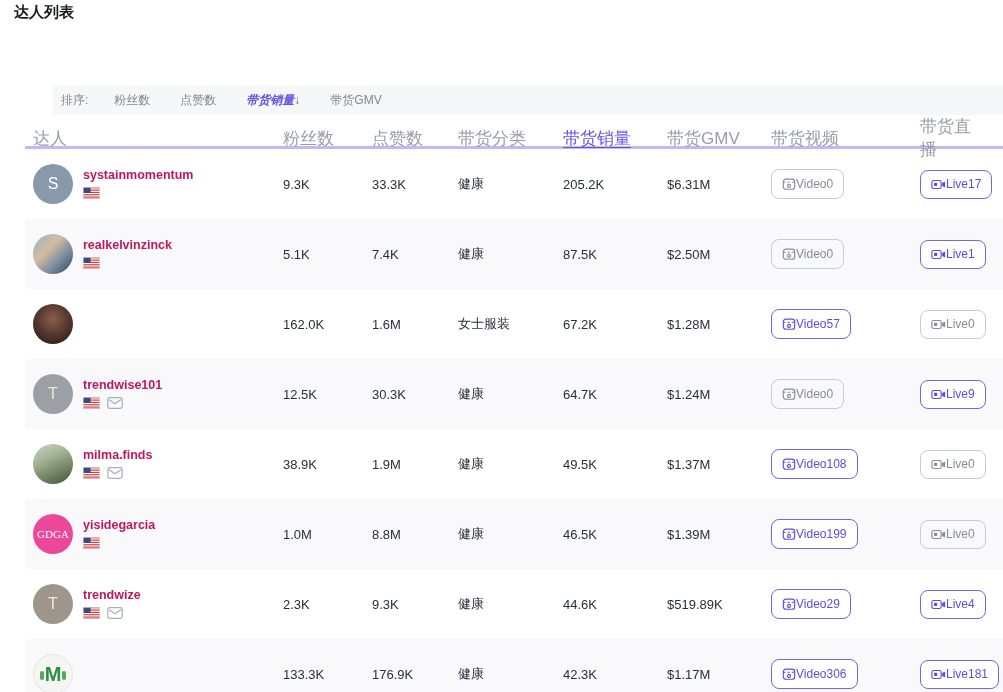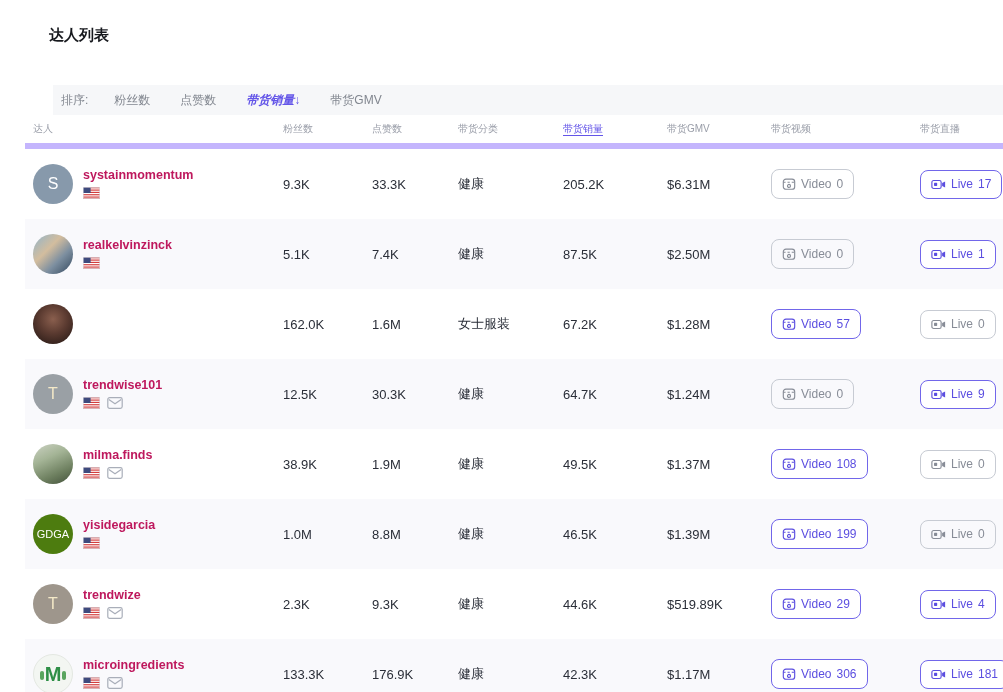--- a/index.html
+++ b/index.html
@@ -4,22 +4,22 @@
 <style>
   * { box-sizing: border-box; margin: 0; padding: 0; }
   html,body { width:1003px; height:692px; overflow:hidden; }
   body {
     background:#ffffff;
     font-family:"Liberation Sans","DejaVu Sans",sans-serif;
     position:relative;
     color:#2a2e38;
   }
   .page-title {
-    position:absolute; left:14px; top:26px;
-    font-size:15px; font-weight:700; color:#16181d;margin-left:35px;
+    position:absolute; left:14px; top:3px;
+    font-size:15px; font-weight:700; color:#16181d;
   }
   .content { position:absolute; left:25px; right:0; top:85px; }
 
   
   .sort-bar {
     height:30px; background:#f6f7f9;
     display:flex; align-items:center;
     padding-left:8px; font-size:12px; color:#81868f;margin-left:28px;
   }
   .sort-label { margin-right:26px; }
@@ -28,22 +28,22 @@
   .sort-option.active { color:#6355e8; font-weight:600;font-style:italic; }
 
   
   .grid-row {
     display:grid;
     grid-template-columns:250px 89px 86px 105px 104px 104px 149px 1fr;
     padding:0 22px 0 8px;
     align-items:center;
   }
   .table-header {
-    height:34px; font-size:10px; color:#999da8;
-    border-bottom:6px solid #c4b5fd;
+    height:34px; font-size:17px; color:#999da8;
+    border-bottom:3px solid #c4b5fd;
   }
   .table-header .th.active {
     color:#6355e8; text-decoration:underline; text-underline-offset:3px;
   }
   .row { height:70px; font-size:13px; background:#ffffff; }
   .row:nth-child(even) { background:#f9f9fc; }
 
   
   .creator { display:flex; align-items:center; gap:10px; }
   .avatar {
@@ -61,21 +61,21 @@
     content:""; position:absolute; top:16px; width:4px; height:9px;
     border-radius:2px; background:#59a55e;
   }
   .avatar-logo::before { left:6px; }
   .avatar-logo::after { right:6px; }
   .creator-name { font-weight:700; font-size:12.5px; color:#be185d; line-height:1.25; }
   .creator-icons { display:flex; align-items:center; gap:7px; margin-top:3px; height:13px; }
 
   
   .btn {
-    display:inline-flex; align-items:center; gap:5px;
+    display:inline-flex; align-items:center; 
     padding:7px 10px; border-radius:8px; border:1px solid;
     background:#ffffff; font-size:12px; cursor:pointer;
     font-family:inherit; line-height:1;
   }
   .btn.active { border-color:#7166ea; color:#5b4ee0; }
   .btn.muted  { border-color:#c7cbd3; color:#878c97; background:transparent; }
   .btn svg { flex:none; }
 </style>
 </head>
 <body>
@@ -324,21 +324,21 @@
     <rect x="1" y="2.5" width="10.5" height="9" rx="2" fill="none" stroke="currentColor" stroke-width="1.3"></rect>
     <rect x="3.4" y="5" width="3.6" height="3.6" rx="0.8" fill="currentColor"></rect>
     <path d="M12.6 5.4 L16 3.7 V10.3 L12.6 8.6 Z" fill="currentColor"></path>
   </svg>
             <span>Live</span>
             <span>0</span>
           </button></div>
       </div>
       <div class="row grid-row">
         <div class="creator">
-          <div class="avatar small-text" style="background: #4d7c0f; color: rgb(255, 255, 255);">
+          <div class="avatar small-text" style="background: #ec4899; color: rgb(255, 255, 255); font-family: Liberation Serif, serif;">
             <span>GDGA</span>
           </div>
           <div class="creator-info">
             <div class="creator-name">yisidegarcia</div>
             <div class="creator-icons">
               <svg viewBox="0 0 19 13" width="17" height="12">
     <rect width="19" height="13" fill="#ffffff"></rect>
     <g fill="#d23c3c">
       <rect y="0" width="19" height="1.3"></rect>
                   <rect y="2.6" width="19" height="1.3"></rect>
@@ -427,42 +427,20 @@
   </svg>
             <span>Live</span>
             <span>4</span>
           </button></div>
       </div>
       <div class="row grid-row">
         <div class="creator">
           <div class="avatar avatar-logo" style="background: rgb(243, 246, 242); color: rgb(47, 143, 71);">
             <span>M</span>
           </div>
-          <div class="creator-info">
-            <div class="creator-name">microingredients</div>
-            <div class="creator-icons">
-              <svg viewBox="0 0 19 13" width="17" height="12">
-    <rect width="19" height="13" fill="#ffffff"></rect>
-    <g fill="#d23c3c">
-      <rect y="0" width="19" height="1.3"></rect>
-                  <rect y="2.6" width="19" height="1.3"></rect>
-      <rect y="5.2" width="19" height="1.3"></rect>
-                  <rect y="7.8" width="19" height="1.3"></rect>
-      <rect y="10.4" width="19" height="1.3"></rect>
-                  <rect y="12.2" width="19" height="0.8"></rect>
-    </g>
-    <rect width="8.5" height="6.5" fill="#3e4a7d"></rect>
-    <rect x="0.3" y="0.3" width="18.4" height="12.4" fill="none" stroke="#d8dbe0" stroke-width="0.7"></rect>
-  </svg>
-              <svg viewBox="0 0 17 13" width="16" height="12">
-    <rect x="0.7" y="0.7" width="15.6" height="11.6" rx="2" fill="none" stroke="#a9aeb9" stroke-width="1.3"></rect>
-    <path d="M1.8 2.6 L8.5 7.4 L15.2 2.6" fill="none" stroke="#a9aeb9" stroke-width="1.3"></path>
-  </svg>
-            </div>
-          </div>
         </div>
         <div class="cell">133.3K</div>
         <div class="cell">176.9K</div>
         <div class="cell">健康</div>
         <div class="cell">42.3K</div>
         <div class="cell">$1.17M</div>
         <div class="cell"><button class="btn active">
             <svg viewBox="0 0 16 16" width="14" height="14" fill="none" stroke="currentColor" stroke-width="1.3">
     <rect x="1.5" y="2.5" width="13" height="11.5" rx="3"></rect>
     <path d="M1.5 6 H14.5" stroke-dasharray="2.6 2.2"></path>

